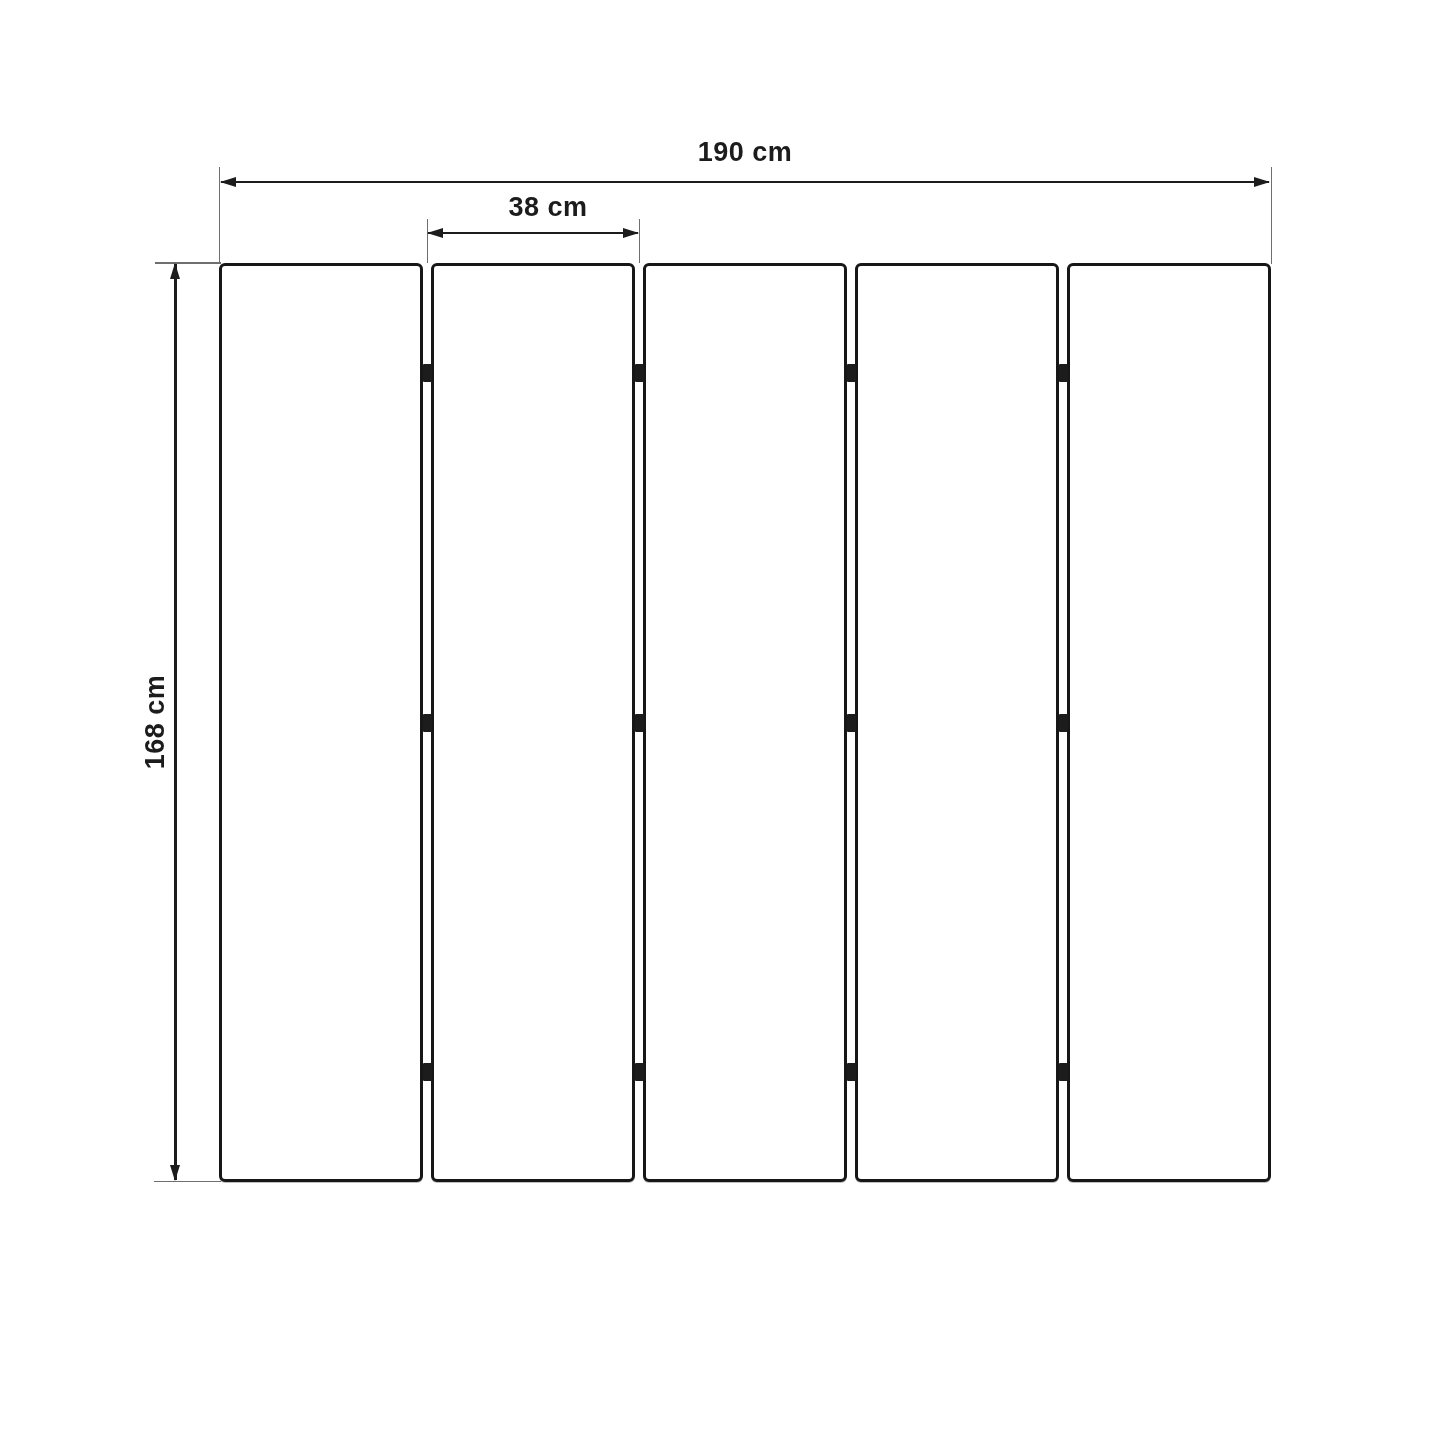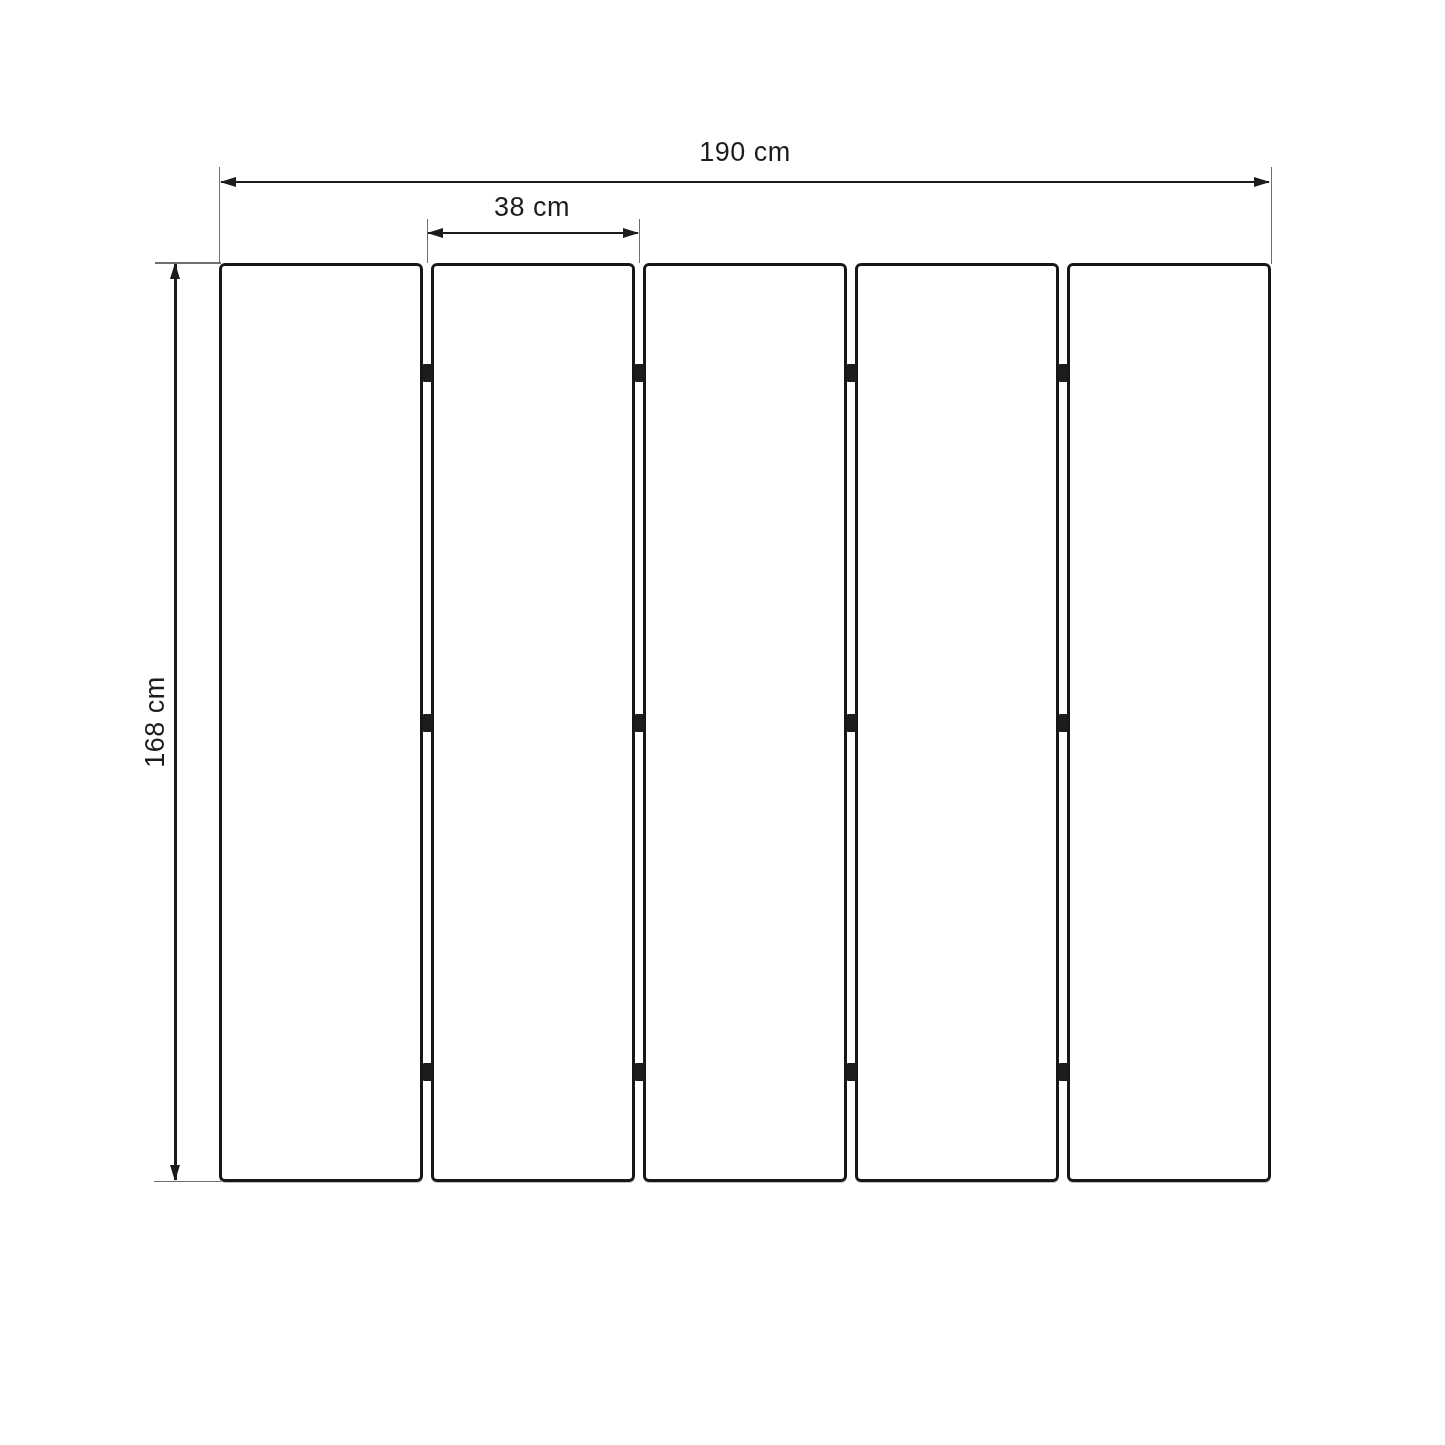--- a/index.html
+++ b/index.html
@@ -8,21 +8,21 @@
     --panel-border:#171717;
     --bg:#ffffff;
   }
   *{margin:0;padding:0;box-sizing:border-box;}
   html,body{background:var(--bg);}
   body{
     width:1445px;height:1445px;
     font-family:"Liberation Sans", sans-serif;
     position:relative;overflow:hidden;
   }
-  .canvas{position:relative;width:1204px;height:1445px;background:var(--bg);}
+  .canvas{position:relative;width:1204px;height:1445px;background:var(--bg);font-weight:bold;}
 
   
   .panels-row{
     position:absolute;left:219px;top:263px;width:1052px;height:919px;
     display:flex;gap:8px;
   }
   .panel{
     flex:1 1 0;height:100%;
     background:var(--bg);
     border:3px solid var(--panel-border);
@@ -116,21 +116,21 @@
     <div class="dim-label" style="left:745px;top:138px">190 cm</div>
   </div>
 
   <div>
     <div class="ext-line-v" style="left:426.5px;top:219px;height:44px"></div>
     <div class="ext-line-v" style="left:638.5px;top:219px;height:44px"></div>
     <div class="dim-line-h" style="left:428px;top:231.5px;width:210px">
       <span class="arrow left"></span>
       <span class="arrow right"></span>
     </div>
-    <div class="dim-label" style="left:532px;top:193px">38 cm</div>
+    <div class="dim-label" style="left:548px;top:193px">38 cm</div>
   </div>
 
   <div>
     <div class="ext-line-h" style="left:155px;top:262px;width:66px"></div>
     <div class="ext-line-h" style="left:154px;top:1180.5px;width:67px"></div>
     <div class="dim-line-v" style="left:174px;top:264px;height:916px">
       <span class="arrow up"></span>
       <span class="arrow down"></span>
     </div>
     <div class="dim-label rotated" style="left:156px;top:722px">168 cm</div>

